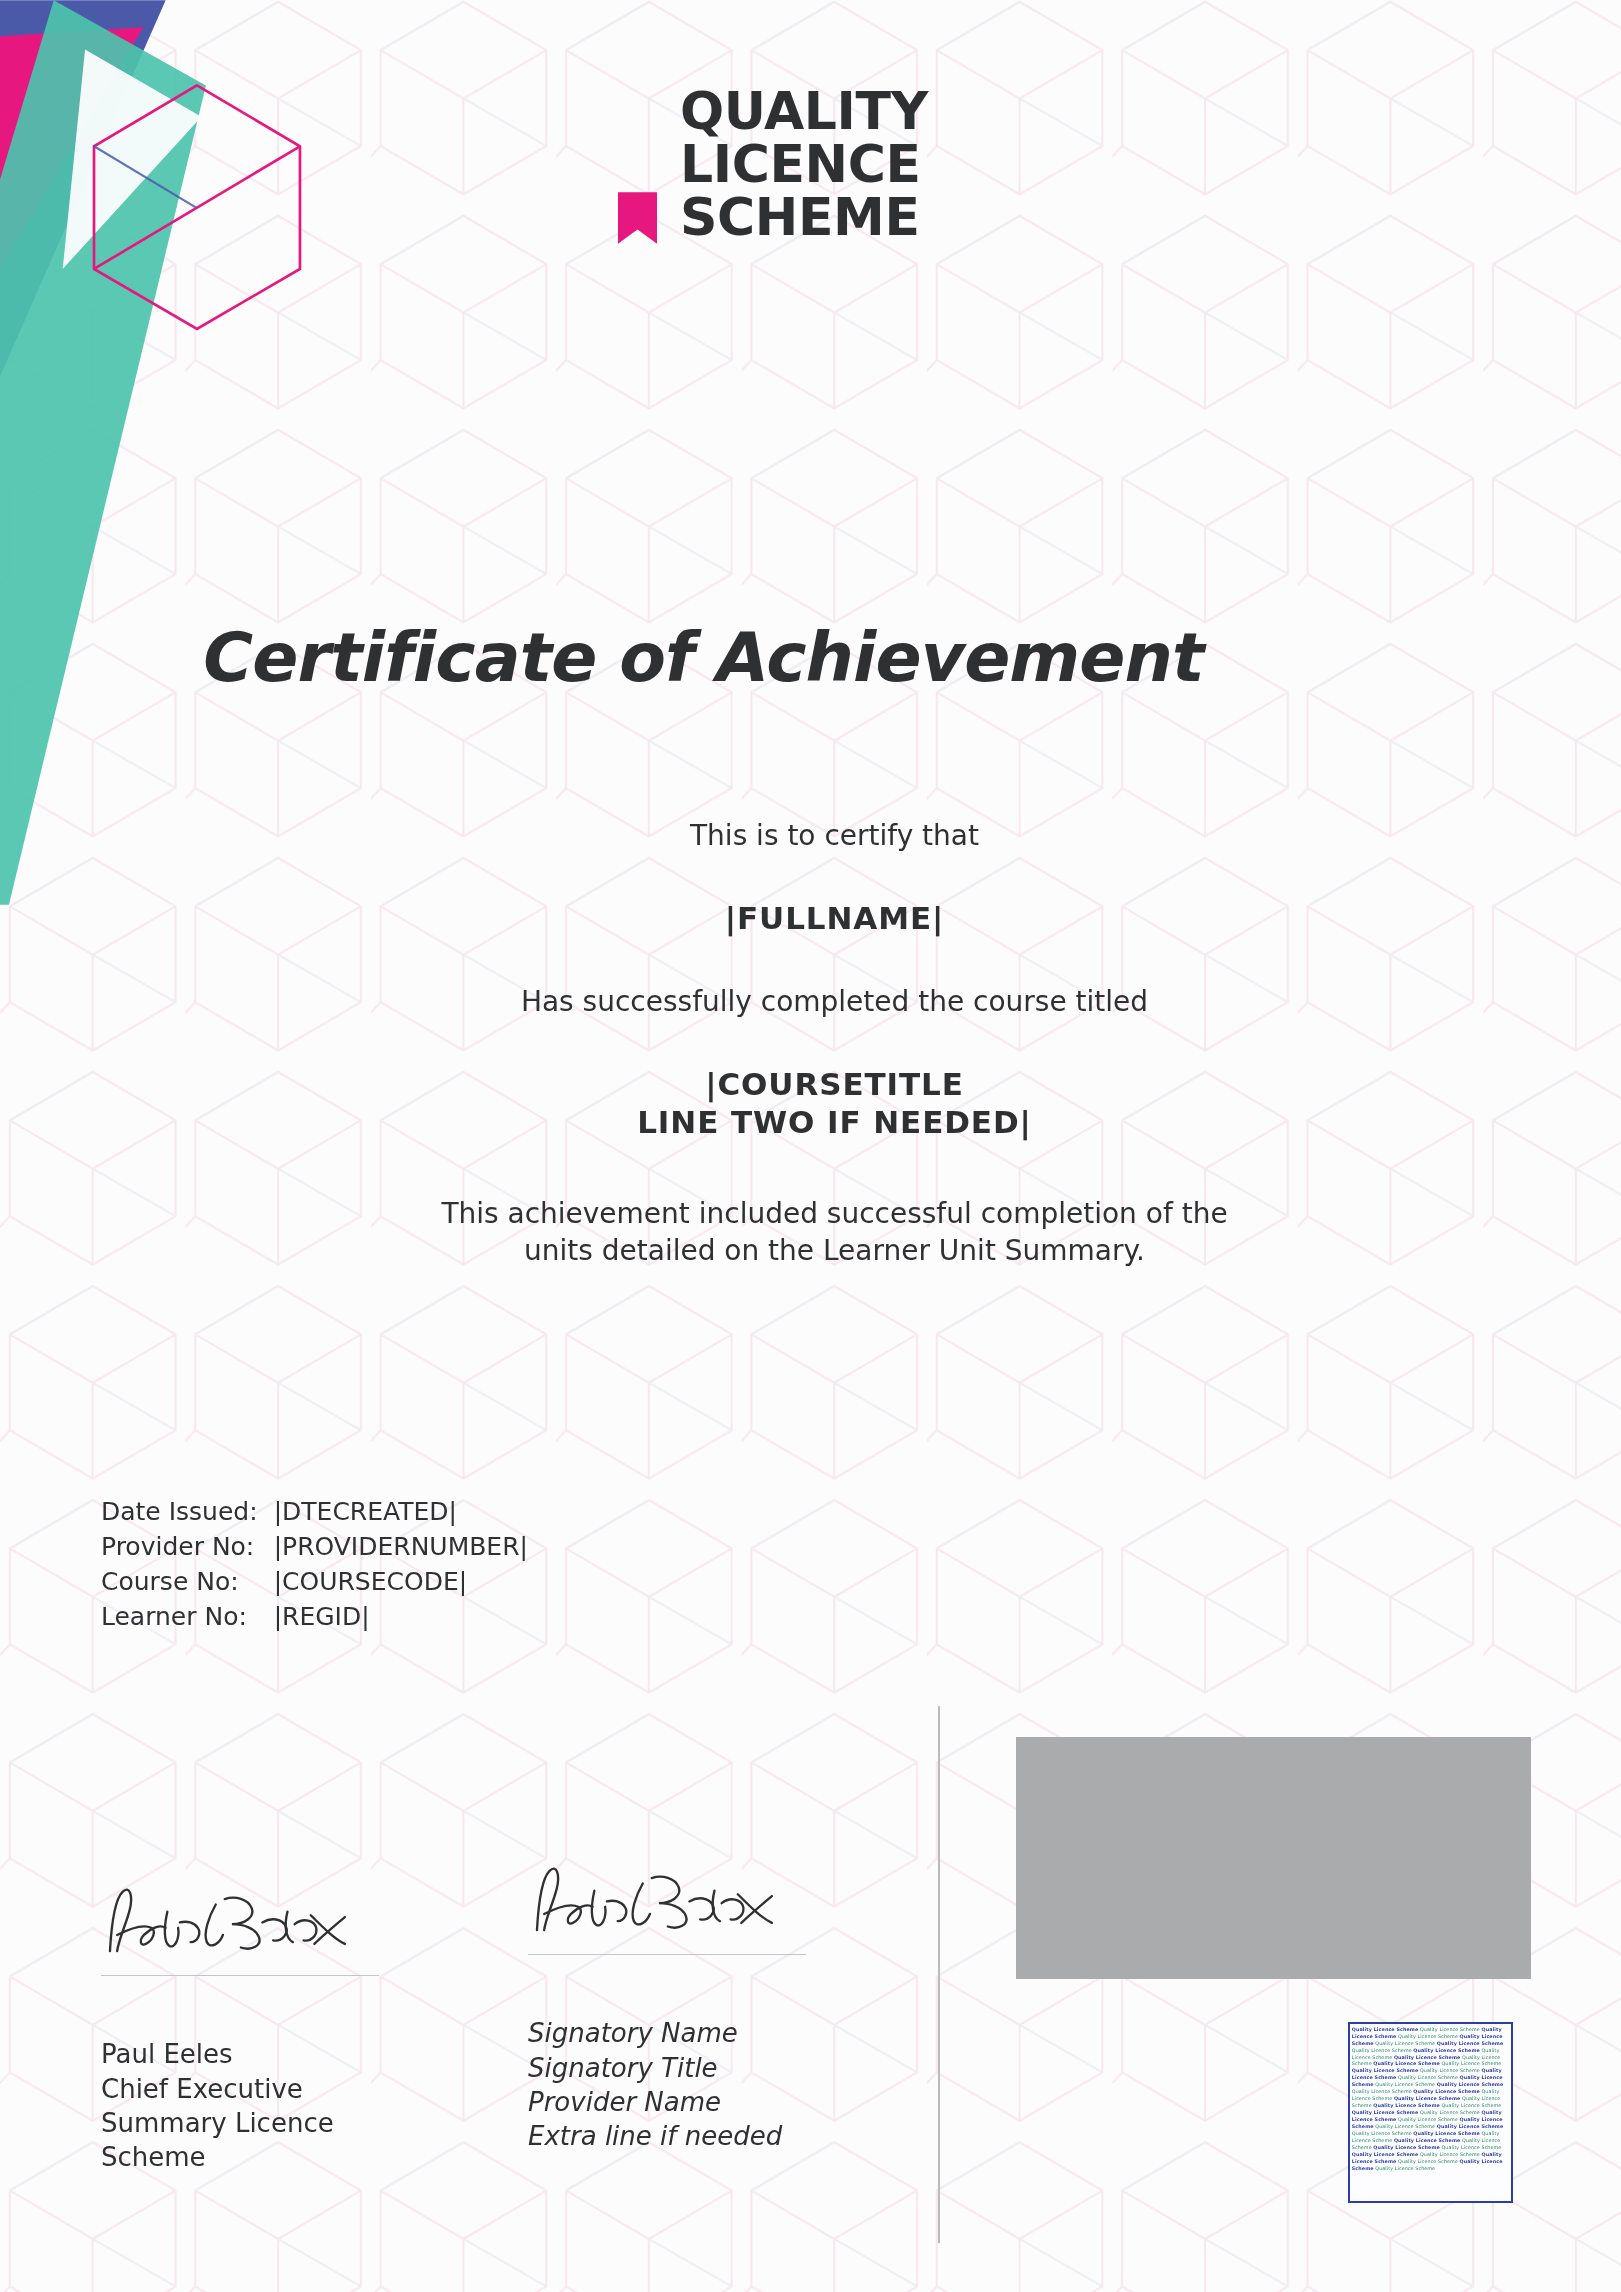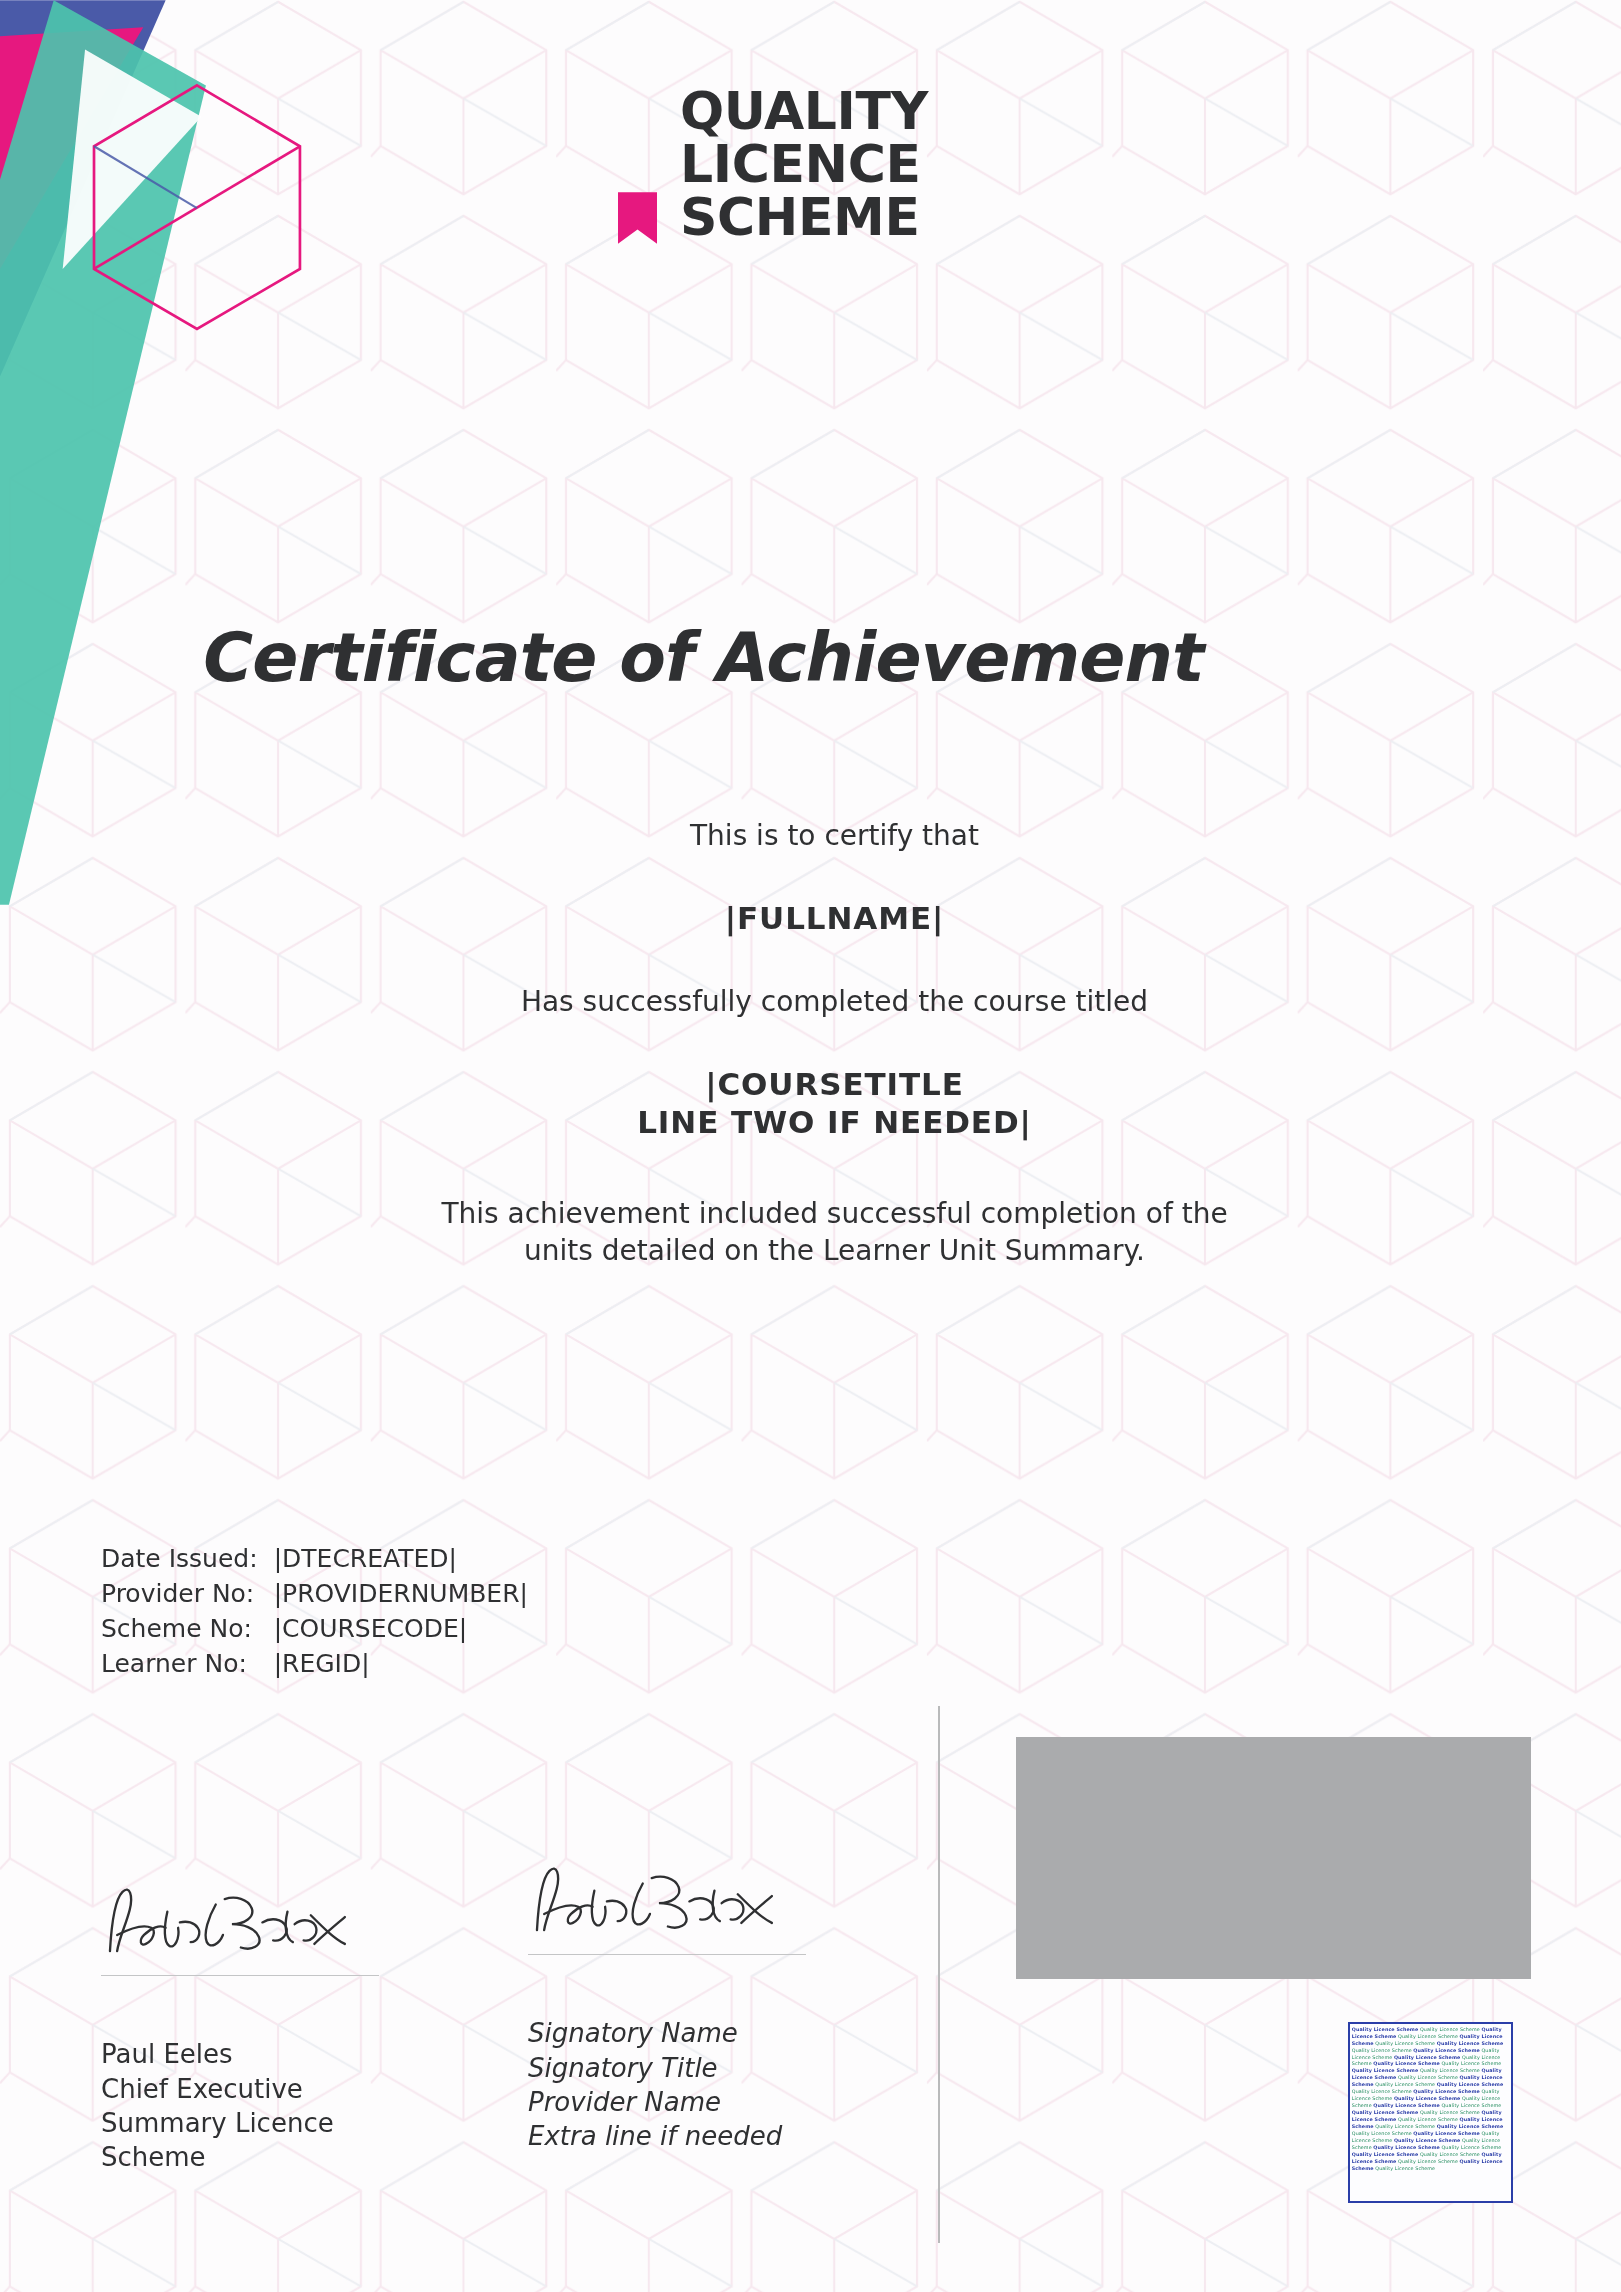--- a/index.html
+++ b/index.html
@@ -103,21 +103,21 @@
 
   
   .details {
     position: absolute;
     left: 101px;
     top: 1494px;
     font-size: 25px;
     color: #2f3032;
     line-height: 1.40;
   }
-  .details table { border-collapse: collapse; margin-top: 47px; }
+  .details table { border-collapse: collapse; }
   .details td { padding: 0; vertical-align: top; white-space: nowrap; }
   .details td.key { padding-right: 16px; }
 
   
   .divider {
     position: absolute;
     left: 938px;
     top: 1706px;
     width: 1.8px;
     height: 537px;
@@ -247,21 +247,21 @@
         <tbody>
           <tr>
             <td class="key">Date Issued:</td>
             <td class="val">|DTECREATED|</td>
           </tr>
           <tr>
             <td class="key">Provider No:</td>
             <td class="val">|PROVIDERNUMBER|</td>
           </tr>
           <tr>
-            <td class="key">Scheme No:</td>
+            <td class="key">Course No:</td>
             <td class="val">|COURSECODE|</td>
           </tr>
           <tr>
             <td class="key">Learner No:</td>
             <td class="val">|REGID|</td>
           </tr>
         </tbody>
       </table>
     </div>
 

